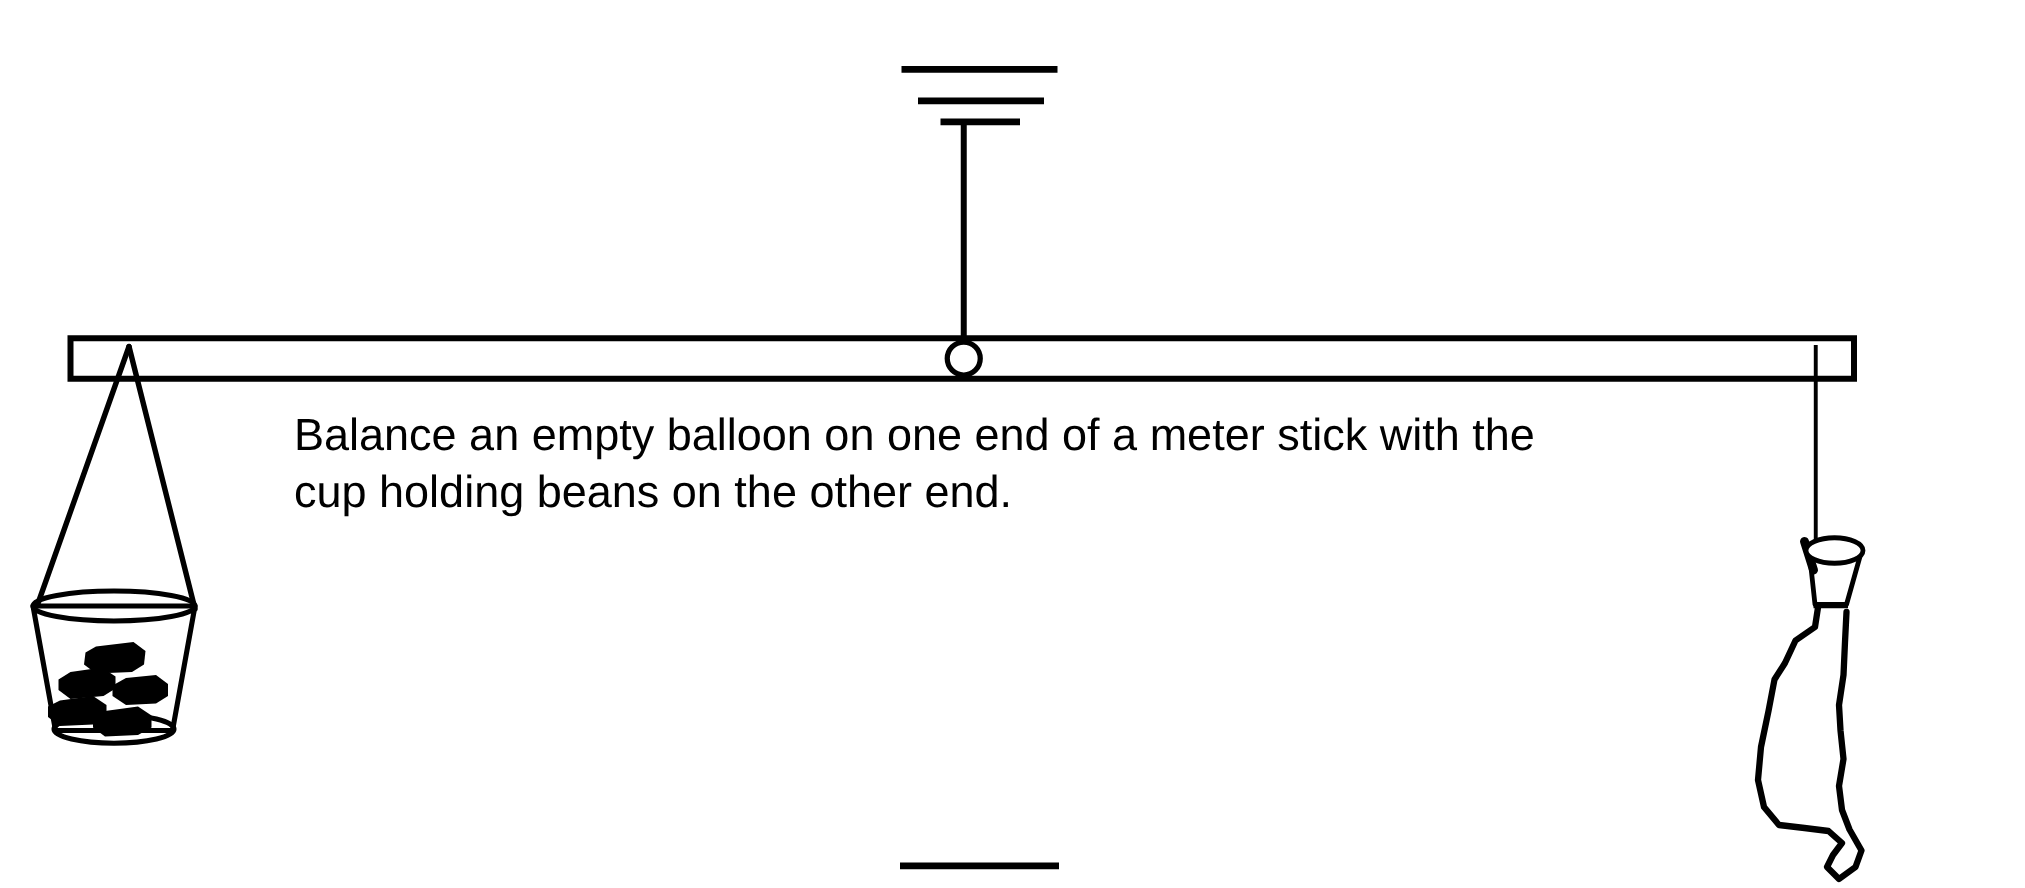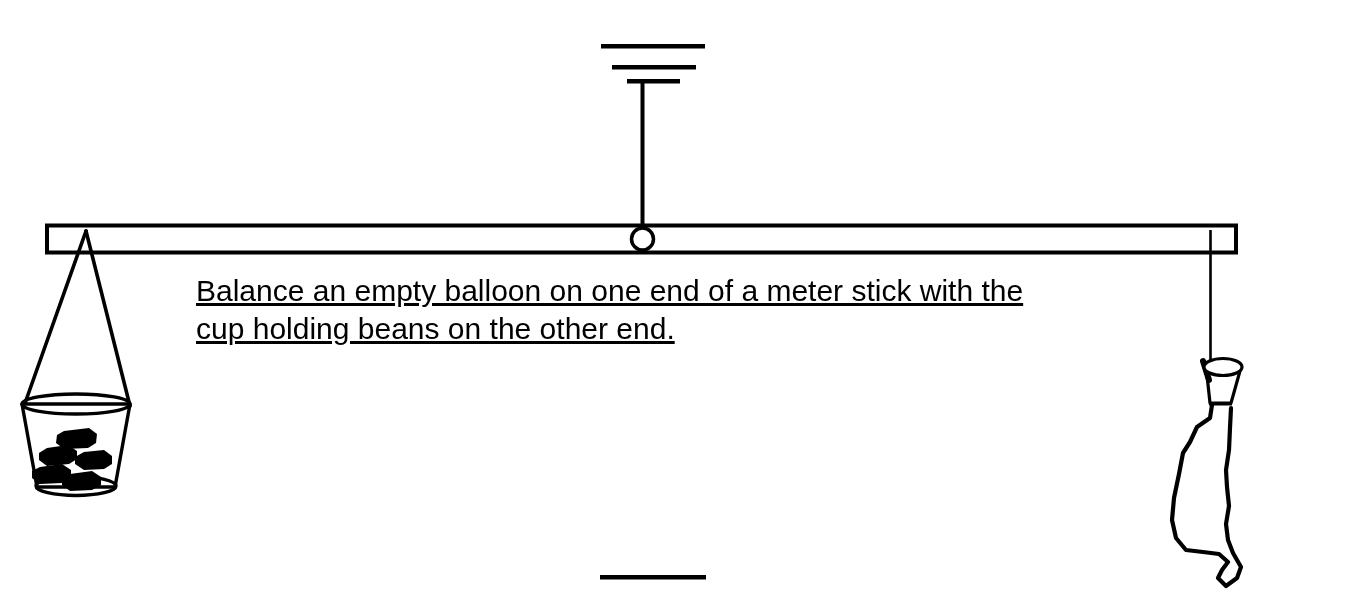--- a/index.html
+++ b/index.html
@@ -29,21 +29,20 @@
     position: absolute;
     left: 196px;
     top: 272px;
     width: 1000px;
     font-family: "Liberation Sans", sans-serif;
     font-size: 30px;
     line-height: 38px;
     color: #000000;
     letter-spacing: 0px;
     white-space: pre-line;
-    text-decoration: underline;
     -webkit-font-smoothing: antialiased;
   }
 </style>
 </head>
 <body>
 
 <div id="stage">
 
   <svg id="scene" viewBox="0 0 1350 592" xmlns="http://www.w3.org/2000/svg">
 

